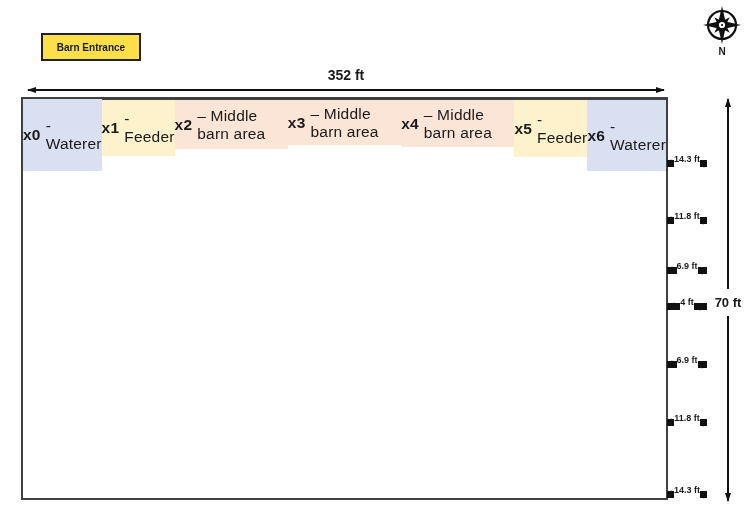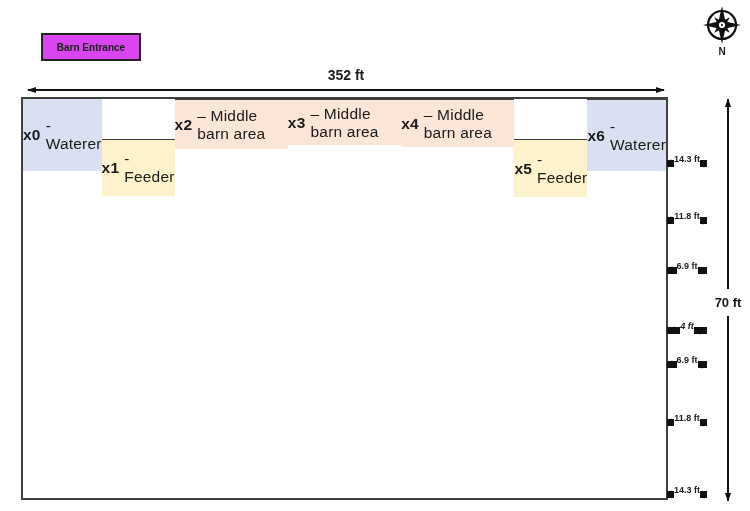--- a/index.html
+++ b/index.html
@@ -6,21 +6,21 @@
   body{
     width:750px;height:511px;background:#ffffff;
     font-family:"Liberation Sans",sans-serif;color:#1a1a1a;
     position:relative;overflow:hidden;
   }
   .canvas{position:absolute;inset:0;}
 
   
   .entrance-box{
     position:absolute;left:41px;top:33px;width:96px;height:24px;
-    border:2px solid #222;background:#d946ef;
+    border:2px solid #222;background:#fde047;
     display:flex;align-items:center;justify-content:center;
     font-size:10px;font-weight:bold;
   }
 
   
   .compass{position:absolute;left:700px;top:5px;width:44px;text-align:center;}
   .compass svg{display:block;margin:0 auto;}
   .compass-n{font-size:10px;font-weight:bold;margin-top:1px;}
 
   
@@ -48,21 +48,21 @@
     border:2px solid #404040;box-sizing:border-box;
     display:flex;
   }
   .band{
     box-sizing:border-box;display:flex;align-items:center;justify-content:center;
     gap:5px;font-size:15.5px;letter-spacing:.2px;flex-shrink:1;
   }
   .band + .band{border-top:1.6px solid #404040;}
   .band-id{font-weight:bold;}
   .fill-waterer{background:#d8e0f2;}
-  .fill-feeder{background:#fdf2cc;margin-top:40px;}
+  .fill-feeder{background:#fdf2cc;}
   .fill-middle{background:#fbe5d6;}
   .band-0,.band-6{height:72px;}
   .band-1{height:57px;}
   .band-2{height:50px;}
   .band-3{height:46px;}
   .band-4{height:48px;}
   .band-5{height:58px;}
 
   
   .dim{
@@ -77,21 +77,21 @@
     border-bottom:8px solid #111;
   }
   .arr-down::after{
     content:"";position:absolute;bottom:-1px;left:50%;transform:translateX(-50%);
     width:0;height:0;border-left:3.6px solid transparent;border-right:3.6px solid transparent;
     border-top:8px solid #111;
   }
   .dim-0{top:99px;height:68px;}
   .dim-1{top:171px;height:53px;}
   .dim-2{top:228px;height:46px;}
-  .dim-3{top:292px;height:42px;font-style:italic;}
+  .dim-3{top:268px;height:42px;}
   .dim-4{top:324px;height:44px;}
   .dim-5{top:372px;height:54px;}
   .dim-6{top:430px;height:68px;}
 
   
   .v-arrow{
     position:absolute;left:727px;top:99px;height:402px;width:1.7px;background:#111;
   }
   .v-arrow::before{
     content:"";position:absolute;top:-1px;left:50%;transform:translateX(-50%);

